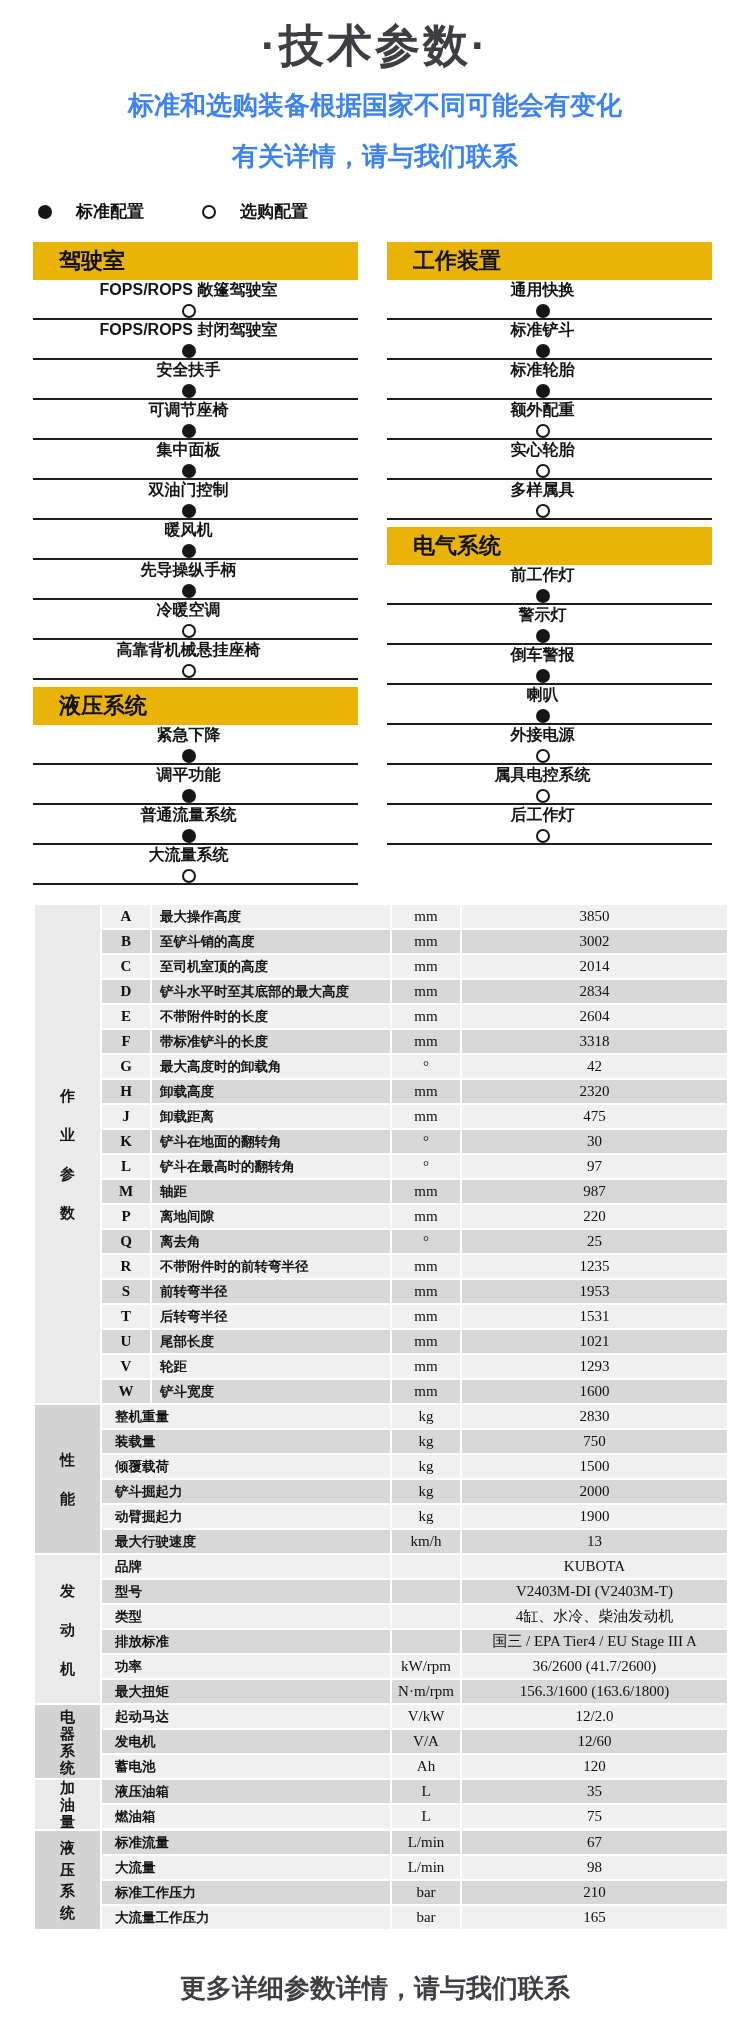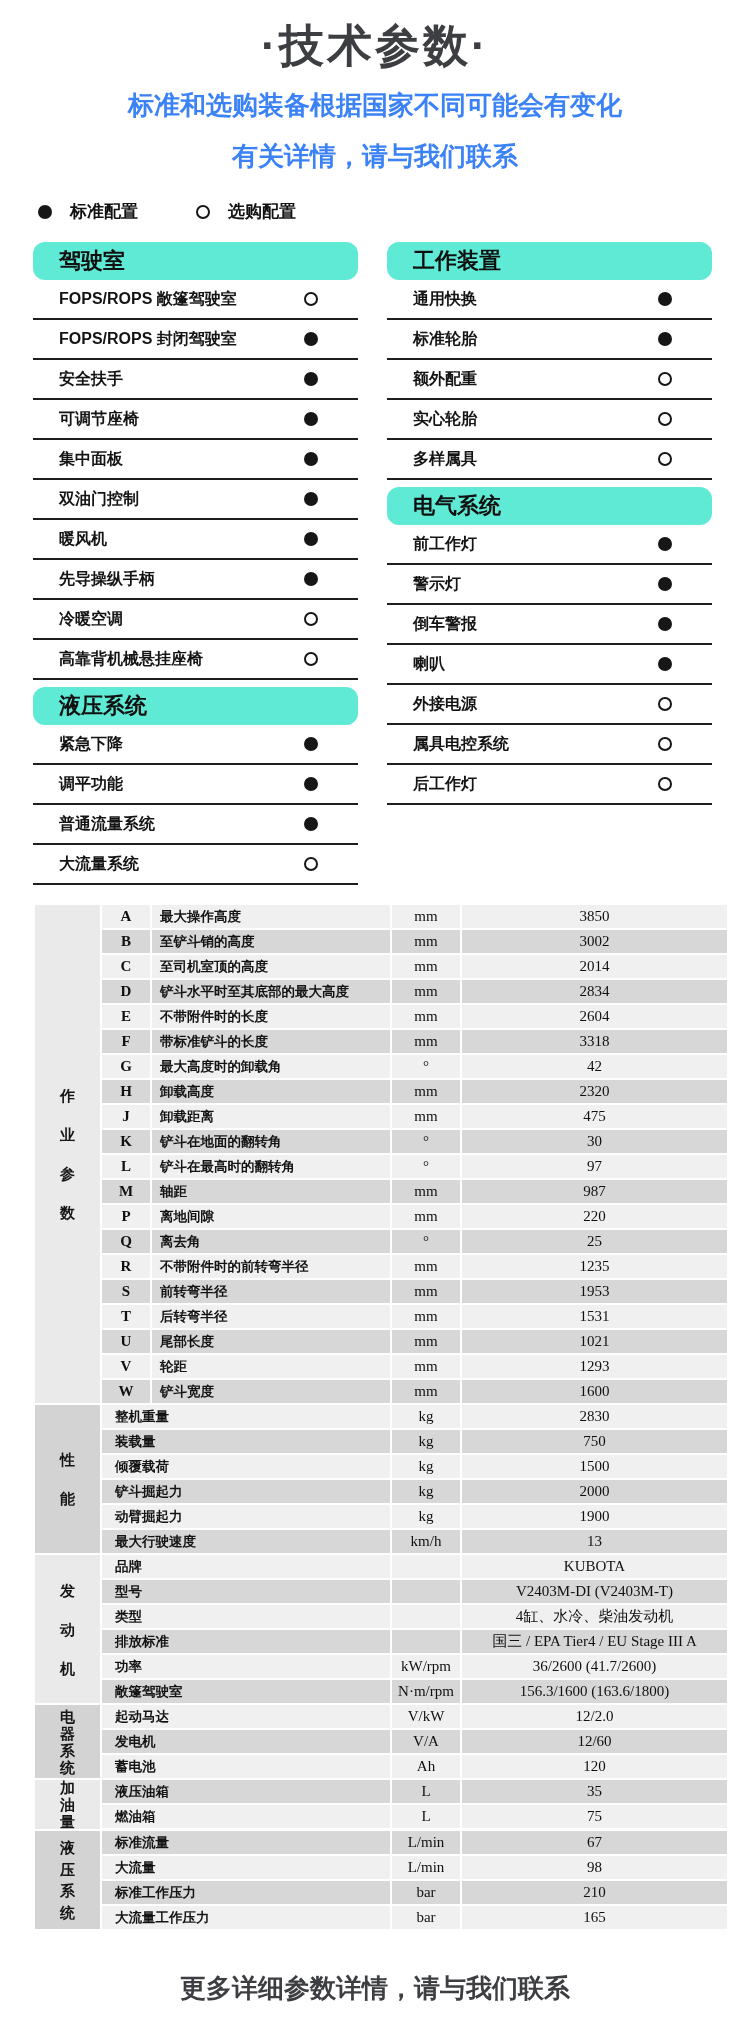--- a/index.html
+++ b/index.html
@@ -16,36 +16,36 @@
   .subtitle{
     margin:12px 0 0;text-align:center;font-size:26px;font-weight:700;
     color:#3b82f6;
   }
   .subtitle.second{margin-top:16px;}
   
   .legend{
     margin:26px 0 0 38px;display:flex;align-items:center;gap:58px;
     font-size:17px;font-weight:700;color:#111;
   }
-  .legend-item{display:flex;align-items:center;gap:18px;}
+  .legend-item{display:flex;align-items:center;gap:24px;}
   .dot{width:14px;height:14px;border-radius:50%;box-sizing:border-box;flex:none;display:inline-block;}
   .dot.filled{background:#161616;}
   .dot.open{background:#ffffff;border:2px solid #161616;}
   
   .equip-wrap{display:flex;gap:29px;margin:19px 38px 0 33px;}
   .equip-col{flex:1;min-width:0;}
   .equip-header{
-    height:38px;background:#5eead4;color:#101010;font-size:22px;font-weight:700;
-    display:flex;align-items:center;padding-left:26px;border-radius:12px;
+    height:38px;background:#eab308;color:#101010;font-size:22px;font-weight:700;
+    display:flex;align-items:center;padding-left:26px;
   }
   .equip-header.gap-top{margin-top:7px;}
   .equip-row{
     height:40px;box-sizing:border-box;border-bottom:2px solid #1d1d1d;
     display:flex;align-items:center;justify-content:space-between;
-    padding:0 40px 0 26px;background:#fff;
+    padding:0 40px 0 26px;background:#fff;flex-direction:column;
   }
   .equip-label{font-size:16px;font-weight:700;white-space:nowrap;}
   
   .spec-table{margin:20px 25px 0 35px;width:692px;background:#ffffff;}
   .tgroup{display:flex;gap:2px;margin-bottom:2px;}
   .gcell{
     width:65px;flex:none;display:flex;flex-direction:column;
     justify-content:center;align-items:center;
     font-size:15px;font-weight:700;color:#161616;line-height:1;
   }
@@ -151,20 +151,24 @@
         <span class="dot open"></span>
       </div>
     </div>
   <div class="equip-col" id="equip-right">
       <div class="equip-header">工作装置</div>
       <div class="equip-row">
         <span class="equip-label">通用快换</span>
         <span class="dot filled"></span>
       </div>
       <div class="equip-row">
+        <span class="equip-label">标准铲斗</span>
+        <span class="dot filled"></span>
+      </div>
+      <div class="equip-row">
         <span class="equip-label">标准轮胎</span>
         <span class="dot filled"></span>
       </div>
       <div class="equip-row">
         <span class="equip-label">额外配重</span>
         <span class="dot open"></span>
       </div>
       <div class="equip-row">
         <span class="equip-label">实心轮胎</span>
         <span class="dot open"></span>
@@ -400,21 +404,21 @@
           <div class="tcell desc dark">排放标准</div>
           <div class="tcell unit dark"></div>
           <div class="tcell value dark">国三 / EPA Tier4 / EU Stage III A</div>
         </div>
         <div class="trow no-key">
           <div class="tcell desc light">功率</div>
           <div class="tcell unit light">kW/rpm</div>
           <div class="tcell value light">36/2600 (41.7/2600)</div>
         </div>
         <div class="trow no-key">
-          <div class="tcell desc dark">敞篷驾驶室</div>
+          <div class="tcell desc dark">最大扭矩</div>
           <div class="tcell unit dark">N·m/rpm</div>
           <div class="tcell value dark">156.3/1600 (163.6/1800)</div>
         </div>
       </div>
     </div>
     <div class="tgroup">
       <div class="gcell gdark" style="row-gap: 2px;">
         <div>电</div>
         <div>器</div>
         <div>系</div>

